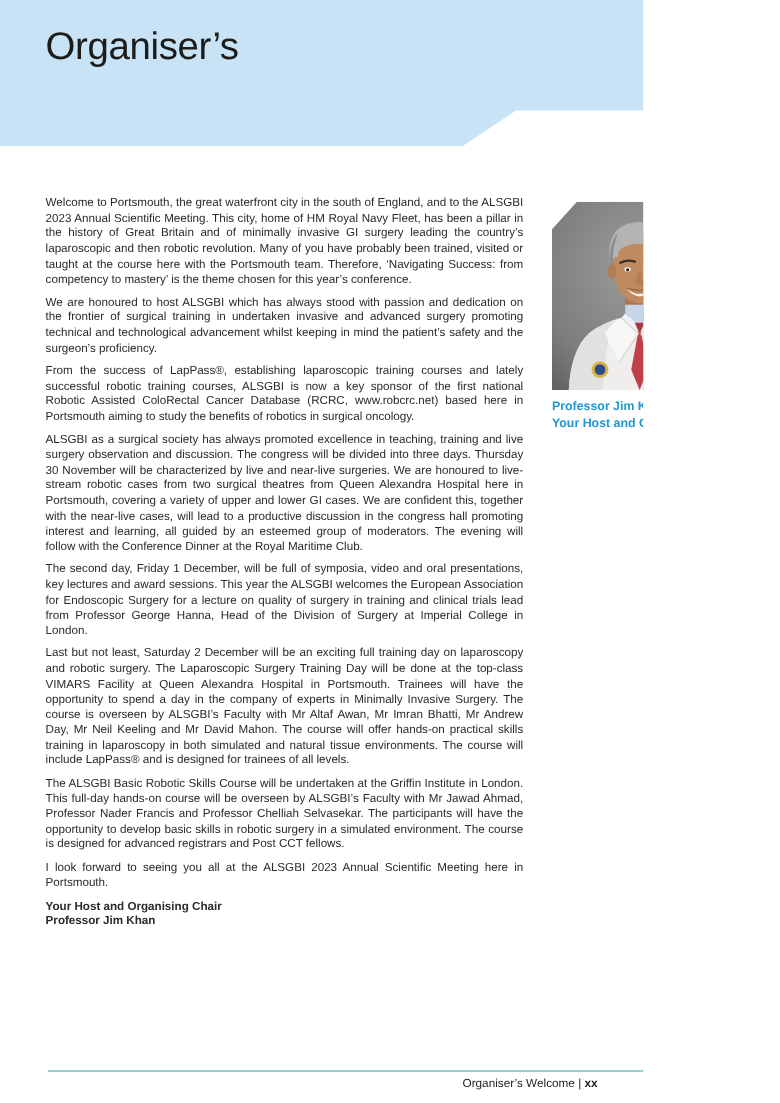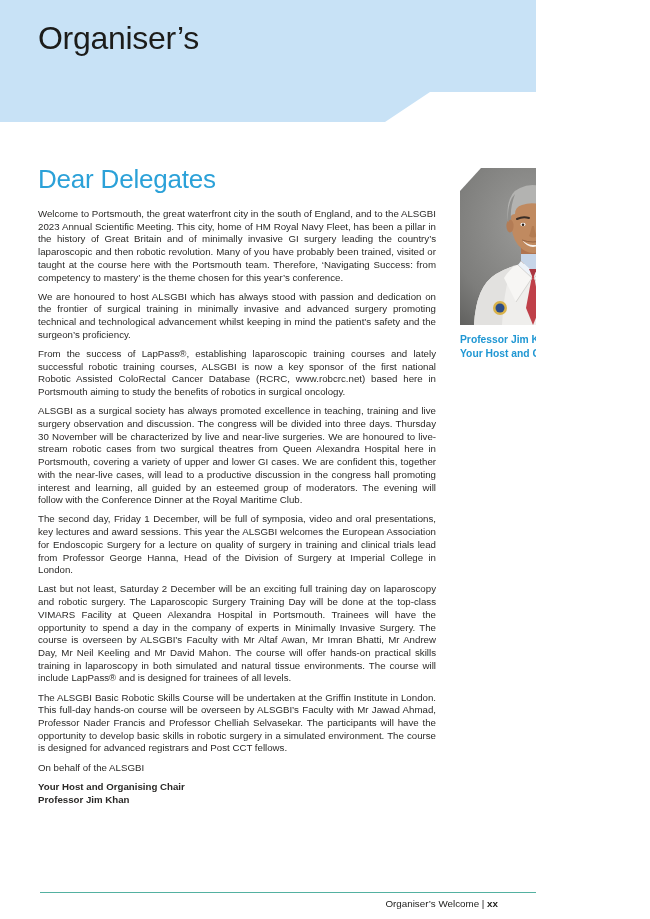--- a/index.html
+++ b/index.html
@@ -185,29 +185,28 @@
       <div class="logo-acronym">ALS</div>
       <div class="logo-acronym-suffix">GBI</div>
     </div>
     <div class="logo-tag">
       <div>INC. ROBOTIC &amp; TECHNOLOGY</div>
       <div>ENHANCED SURGERY</div>
     </div>
   </div>
 
   <div class="content">
-    <h2 class="section-heading">Dear Delegates</h2>
     <p>Welcome to Portsmouth, the great waterfront city in the south of England, and to the ALSGBI 2023 Annual Scientific Meeting. This city, home of HM Royal Navy Fleet, has been a pillar in the history of Great Britain and of minimally invasive GI surgery leading the country’s laparoscopic and then robotic revolution. Many of you have probably been trained, visited or taught at the course here with the Portsmouth team. Therefore, ‘Navigating Success: from competency to mastery’ is the theme chosen for this year’s conference.</p>
-    <p>We are honoured to host ALSGBI which has always stood with passion and dedication on the frontier of surgical training in minimally invasive and advanced surgery promoting technical and technological advancement whilst keeping in mind the patient’s safety and the surgeon’s proficiency.</p>
+    <p>We are honoured to host ALSGBI which has always stood with passion and dedication on the frontier of surgical training in undertaken invasive and advanced surgery promoting technical and technological advancement whilst keeping in mind the patient’s safety and the surgeon’s proficiency.</p>
     <p>From the success of LapPass®, establishing laparoscopic training courses and lately successful robotic training courses, ALSGBI is now a key sponsor of the first national Robotic Assisted ColoRectal Cancer Database (RCRC, www.robcrc.net) based here in Portsmouth aiming to study the benefits of robotics in surgical oncology.</p>
     <p>ALSGBI as a surgical society has always promoted excellence in teaching, training and live surgery observation and discussion. The congress will be divided into three days. Thursday 30 November will be characterized by live and near-live surgeries. We are honoured to live-stream robotic cases from two surgical theatres from Queen Alexandra Hospital here in Portsmouth, covering a variety of upper and lower GI cases. We are confident this, together with the near-live cases, will lead to a productive discussion in the congress hall promoting interest and learning, all guided by an esteemed group of moderators. The evening will follow with the Conference Dinner at the Royal Maritime Club.</p>
     <p>The second day, Friday 1 December, will be full of symposia, video and oral presentations, key lectures and award sessions. This year the ALSGBI welcomes the European Association for Endoscopic Surgery for a lecture on quality of surgery in training and clinical trials lead from Professor George Hanna, Head of the Division of Surgery at Imperial College in London.</p>
     <p>Last but not least, Saturday 2 December will be an exciting full training day on laparoscopy and robotic surgery. The Laparoscopic Surgery Training Day will be done at the top-class VIMARS Facility at Queen Alexandra Hospital in Portsmouth. Trainees will have the opportunity to spend a day in the company of experts in Minimally Invasive Surgery. The course is overseen by ALSGBI’s Faculty with Mr Altaf Awan, Mr Imran Bhatti, Mr Andrew Day, Mr Neil Keeling and Mr David Mahon. The course will offer hands-on practical skills training in laparoscopy in both simulated and natural tissue environments. The course will include LapPass® and is designed for trainees of all levels.</p>
     <p>The ALSGBI Basic Robotic Skills Course will be undertaken at the Griffin Institute in London. This full-day hands-on course will be overseen by ALSGBI’s Faculty with Mr Jawad Ahmad, Professor Nader Francis and Professor Chelliah Selvasekar. The participants will have the opportunity to develop basic skills in robotic surgery in a simulated environment. The course is designed for advanced registrars and Post CCT fellows.</p>
-    <p class="closing">On behalf of the ALSGBI</p>
+    <p>I look forward to seeing you all at the ALSGBI 2023 Annual Scientific Meeting here in Portsmouth.</p>
     <div class="signature">
       <div>Your Host and Organising Chair</div>
       <div>Professor Jim Khan</div>
     </div>
   </div>
 
   <div class="photo">
     <svg width="145" height="157" viewBox="0 0 145 157" xmlns="http://www.w3.org/2000/svg">
       <defs>
         <radialGradient id="bgGrad" cx="50%" cy="36%" r="80%">

